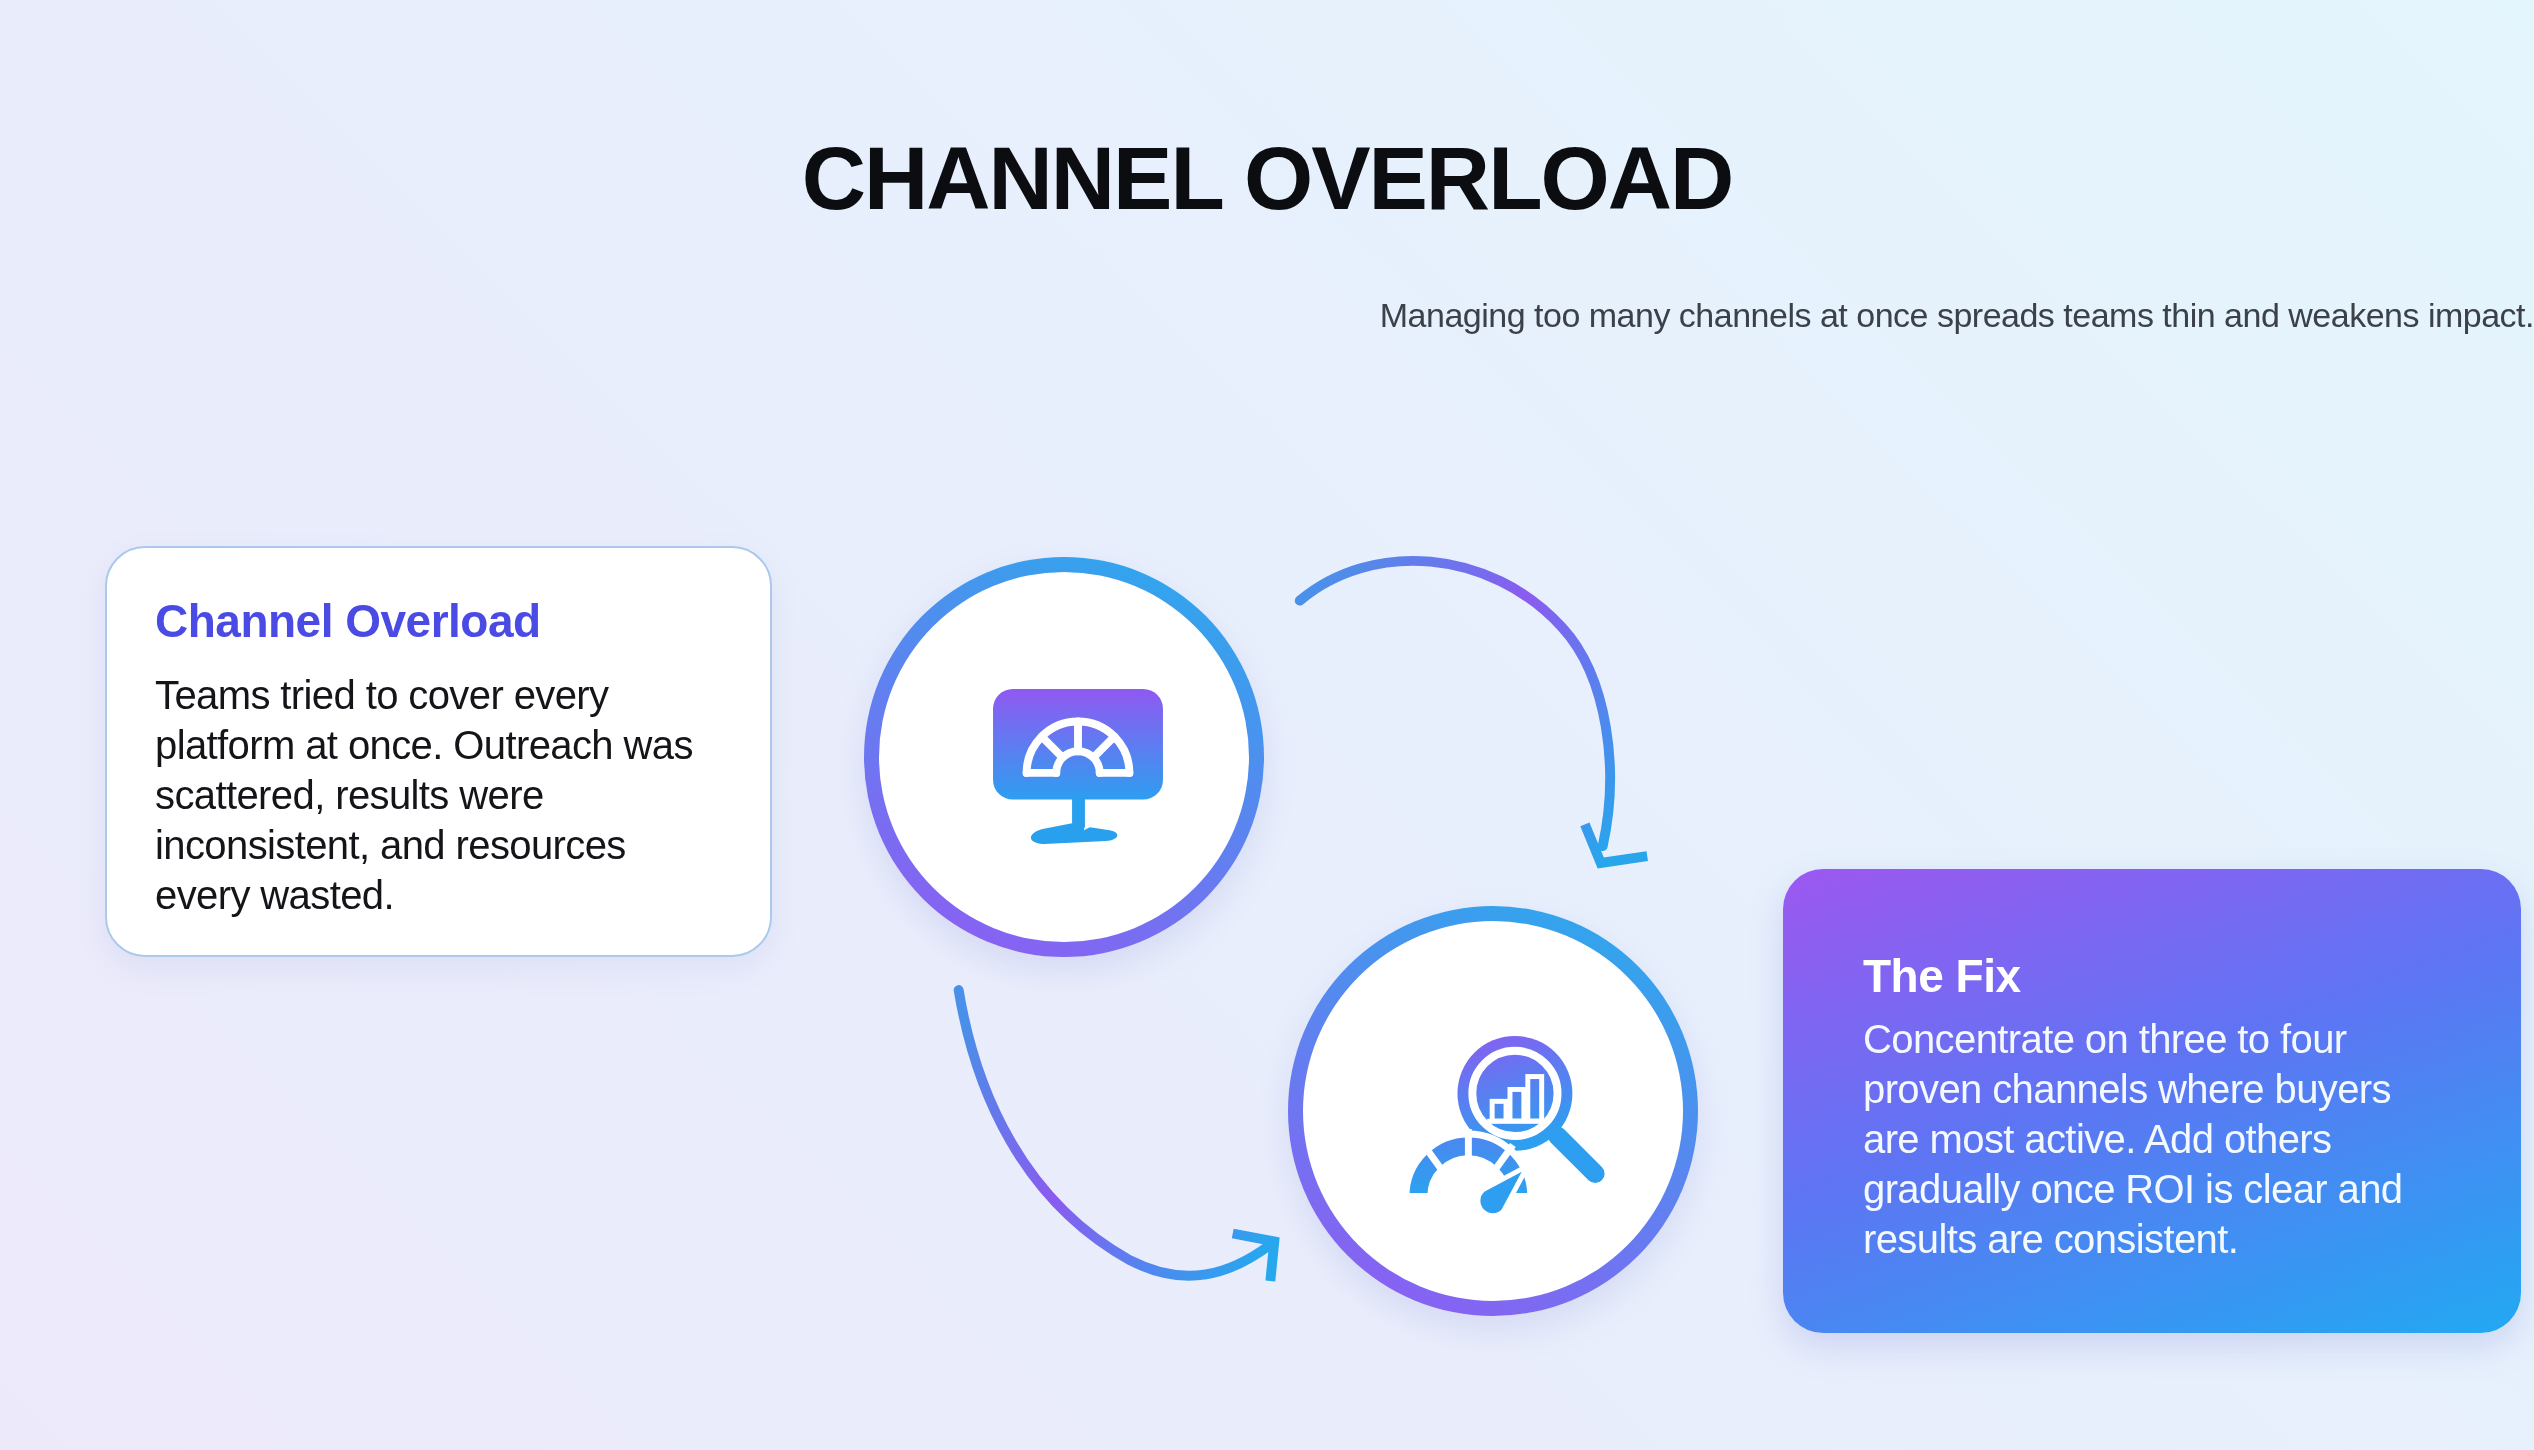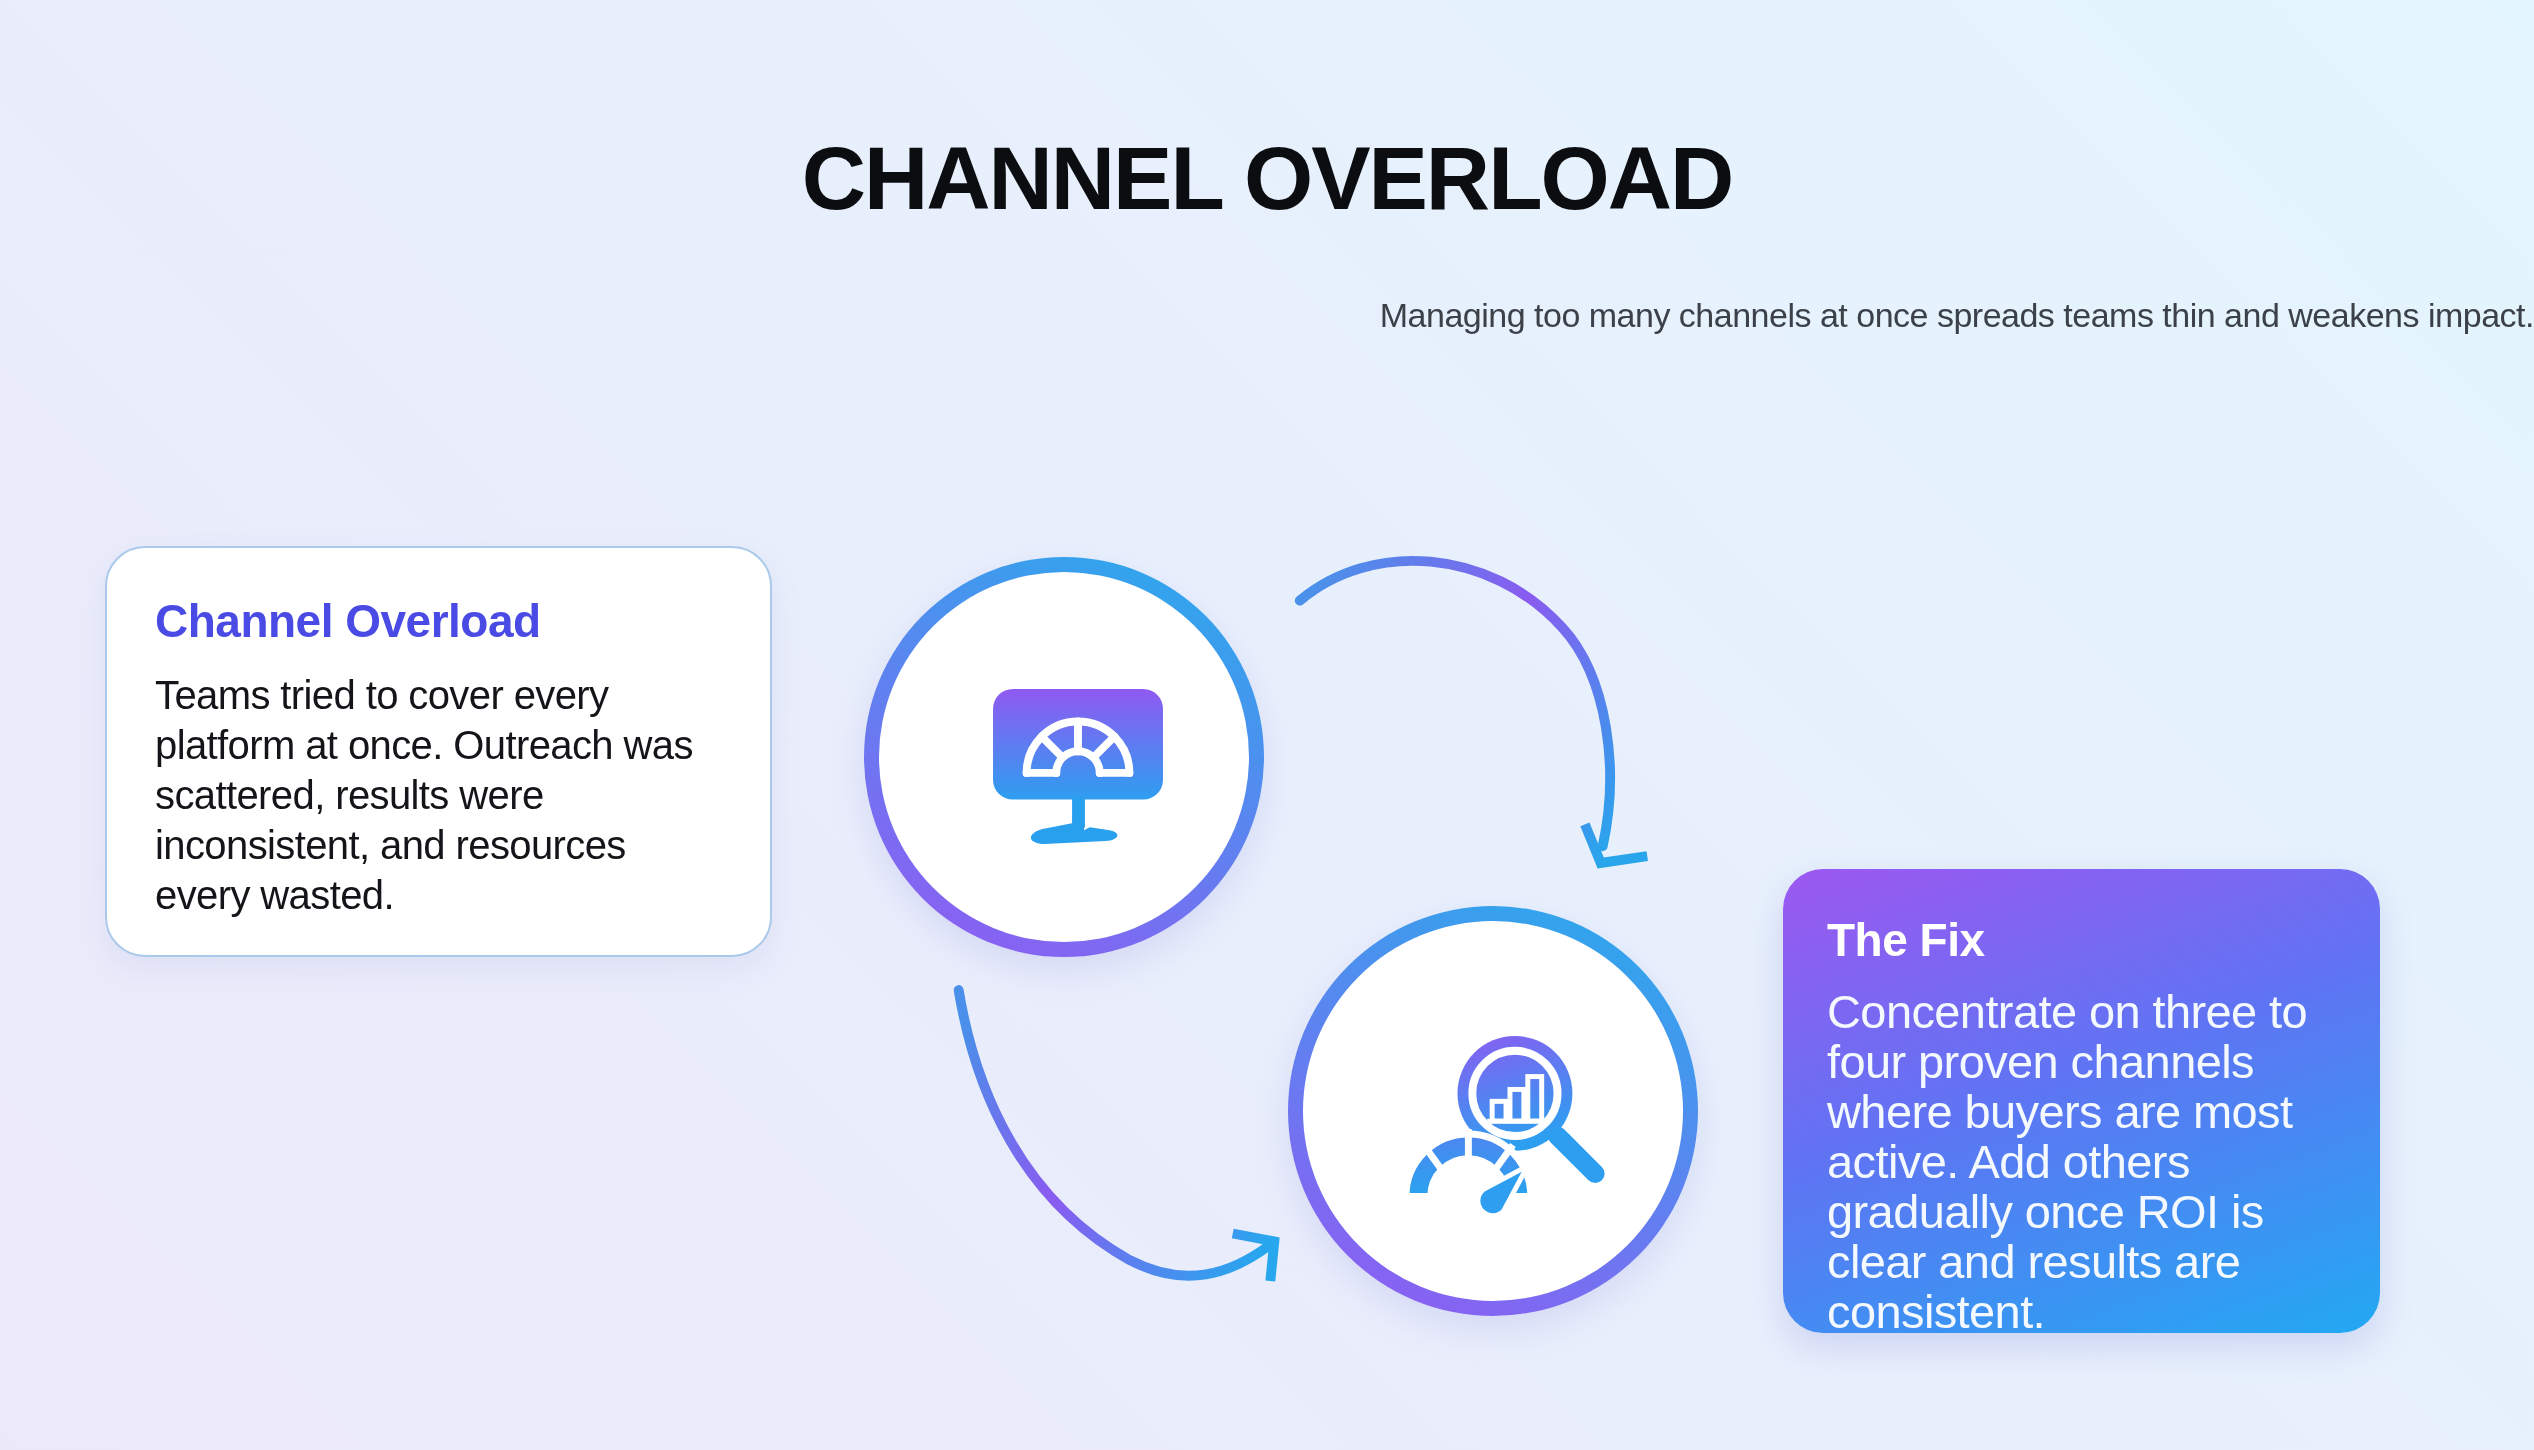--- a/index.html
+++ b/index.html
@@ -36,32 +36,32 @@
   .problem-card h2 {
     font-size:46px; font-weight:bold; letter-spacing:-0.5px;
     color:#4a4ae5;
   }
   .problem-card p {
     margin-top:22px;
     font-size:40px; line-height:50px; letter-spacing:-0.6px;
     color:#141419;
   }
   .fix-card {
-    left:1783px; top:869px; width:597px; height:464px;
+    left:1783px; top:869px; width:738px; height:464px;
     background:linear-gradient(160deg, #9d58f1 0%, #5f74f3 45%, #22a9f2 100%);
-    padding:44px;
+    padding:80px;
     box-shadow:0 14px 34px rgba(110,120,210,0.22);
   }
   .fix-card h2 {
     font-size:46px; font-weight:bold; letter-spacing:-0.5px;
     color:#ffffff;
   }
   .fix-card p {
-    margin-top:20px;
-    font-size:47px; line-height:50px; letter-spacing:-0.6px;
+    margin-top:11px;
+    font-size:40px; line-height:50px; letter-spacing:-0.6px;
     color:#f4f9ff;
   }
 
   
   .step-circle {
     position:absolute; border-radius:50%;
     border:15px solid transparent;
     background:linear-gradient(#ffffff,#ffffff) padding-box,
                linear-gradient(205deg, #2baaec 5%, #8f5cf3 95%) border-box;
     box-shadow:0 14px 34px rgba(110,120,210,0.16);

